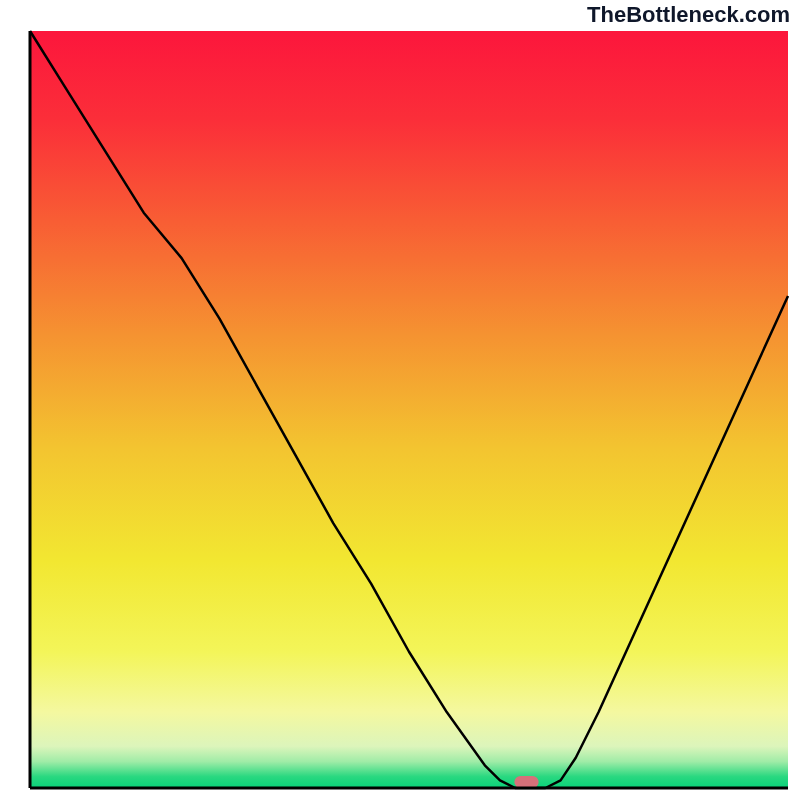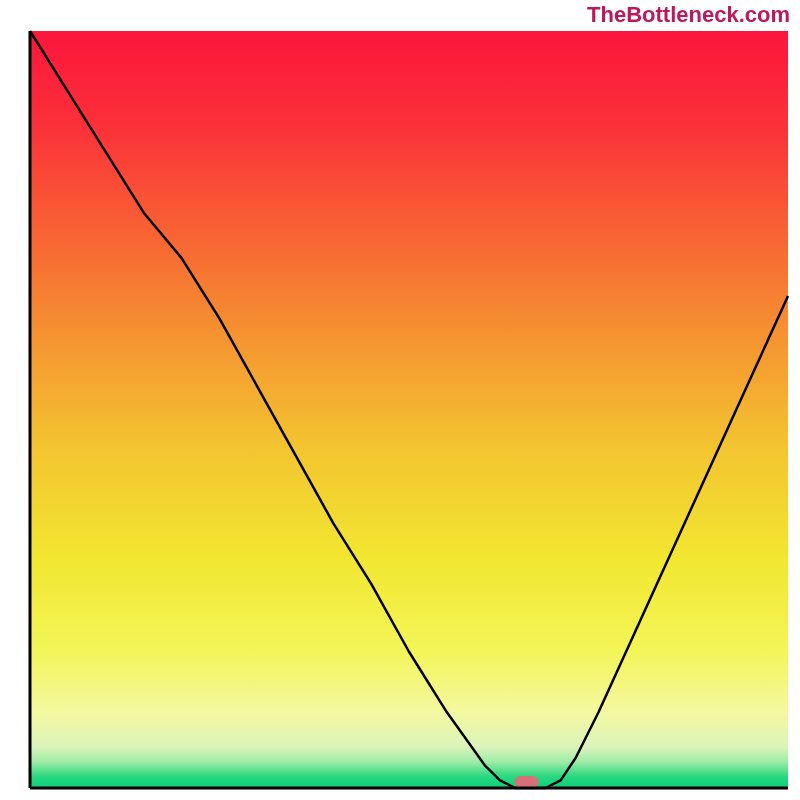--- a/index.html
+++ b/index.html
@@ -15,21 +15,21 @@
     width: 800px;
     height: 800px;
   }
   .watermark {
     position: absolute;
     top: 2px;
     right: 10px;
     font-family: Arial, Helvetica, sans-serif;
     font-size: 22px;
     font-weight: bold;
-    color: #be185d;
+    color: #0f172a;
     z-index: 10;
   }
   svg {
     display: block;
   }
 </style>
 </head>
 <body>
 
 <div class="chart-container">

